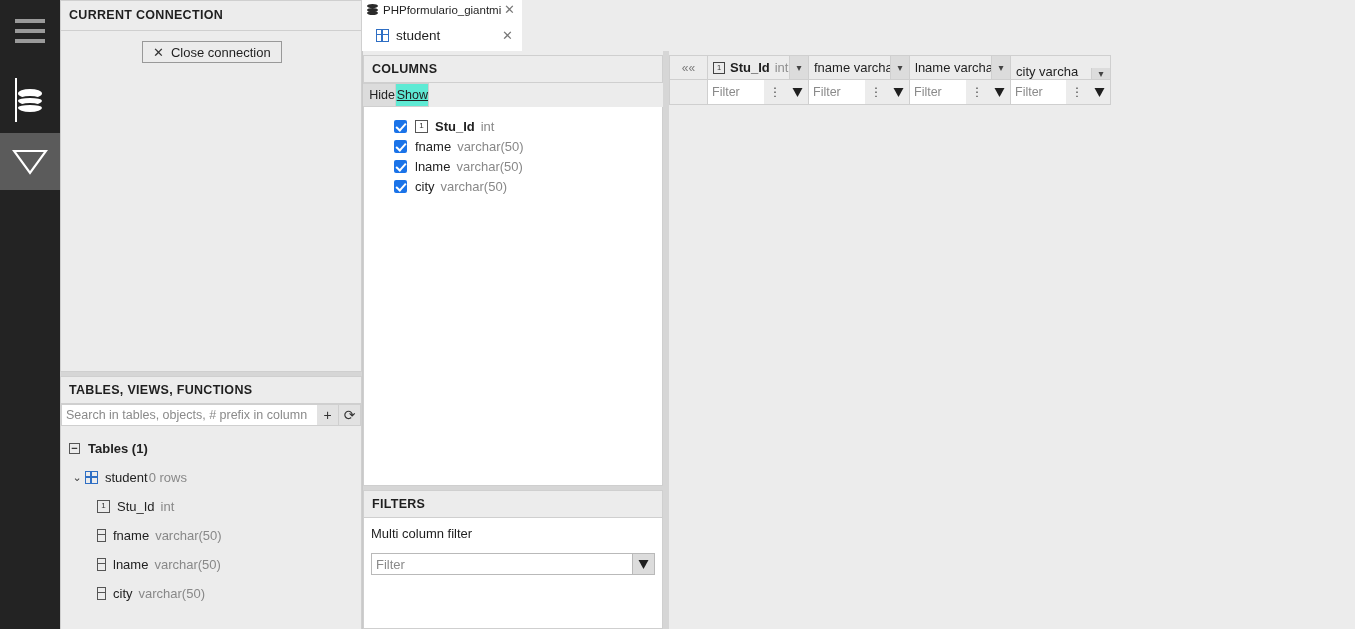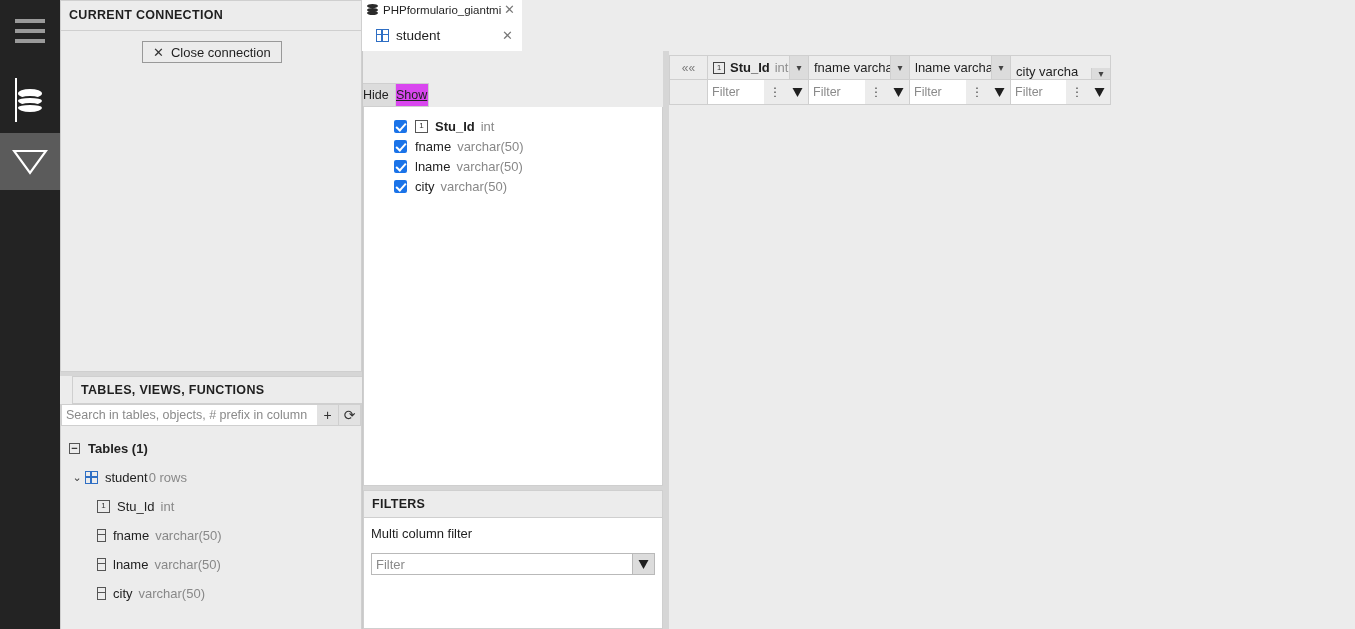--- a/index.html
+++ b/index.html
@@ -66,21 +66,21 @@
     background: #ececec; border: 1px solid #999;
     font-size: 13px; color: #1f1f1f; cursor: pointer;
     display: flex; align-items: center; gap: 7px;
   }
   .close-conn-btn .xm { font-size: 13px; color: #333; }
 
   
   .tables-panel {
     position: absolute; left: 60px; top: 376px; width: 302px; height: 253px;
   }
-  .tbl-head { position: absolute; left: 12px; top: 0; width: 302px; height: 28px; padding-top: 6px; }
+  .tbl-head { position: absolute; left: 0; top: 0; width: 302px; height: 28px; padding-top: 6px; }
   .tbl-search-row {
     position: absolute; left: 0; top: 28px; width: 302px; height: 22px;
     display: flex; border-left: 1px solid #cfcfcf; border-right: 1px solid #cfcfcf;
   }
   .tbl-search-input {
     flex: 1; border: 1px solid #cfcfcf; border-right: none; background: #fff;
     font-family: "Liberation Sans", sans-serif; font-size: 12.5px;
     padding: 0 4px; color: #000000; outline: none; min-width: 0;
   }
   .tbl-search-input::placeholder { color: #8a8a8a; }
@@ -165,24 +165,24 @@
     position: absolute; left: 0; top: 28px; width: 300px; height: 24px; display: flex;
   }
   .cols-search-input {
     flex: 1; border: 1px solid #cfcfcf; background: #fff; border-right: none;
     font-family: "Liberation Sans", sans-serif; font-size: 13px; padding: 0 5px;
     color: #222; outline: none; min-width: 0;
   }
   .cols-search-input::placeholder { color: #8a8a8a; }
   .hs-btn {
     width: 33px; background: #dcdcdc; border: 1px solid #cfcfcf; border-left: none;
-    display: flex; align-items: center; justify-content: flex-start;
+    display: flex; align-items: center; justify-content: flex-end;
     font-size: 12.5px; color: #222; cursor: pointer;
   }
-  .hs-btn.show { background: #d946ef; text-decoration: underline; }
+  .hs-btn.show { background: #5eead4; text-decoration: underline; }
   .cols-list {
     position: absolute; left: 0; top: 52px; width: 300px; height: 379px;
     background: #fff; border: 1px solid #cfcfcf; border-top: none;
     padding: 9px 0 0 30px; overflow: hidden;
   }
   .col-row { display: flex; align-items: center; height: 20px; margin-bottom: 0; font-size: 13px; }
   .cbx {
     width: 13px; height: 13px; background: #1a73e8; border-radius: 2px;
     margin-right: 8px; flex: none; position: relative;
   }
@@ -374,20 +374,21 @@
       <span class="grid-ico"></span>
       <span class="ttl">student</span>
       <span class="tab-x">✕</span>
     </div>
   </div>
 
   <div class="vdiv-a"></div>
   <div class="vdiv-b"></div>
 
   <div class="cols-panel">
+    <div class="panel-header cols-head">COLUMNS</div>
 
     <div class="cols-search-row">
       <div class="hs-btn">
         <span>Hide</span>
       </div>
       <div class="hs-btn show">
         <span>Show</span>
       </div>
     </div>
 

